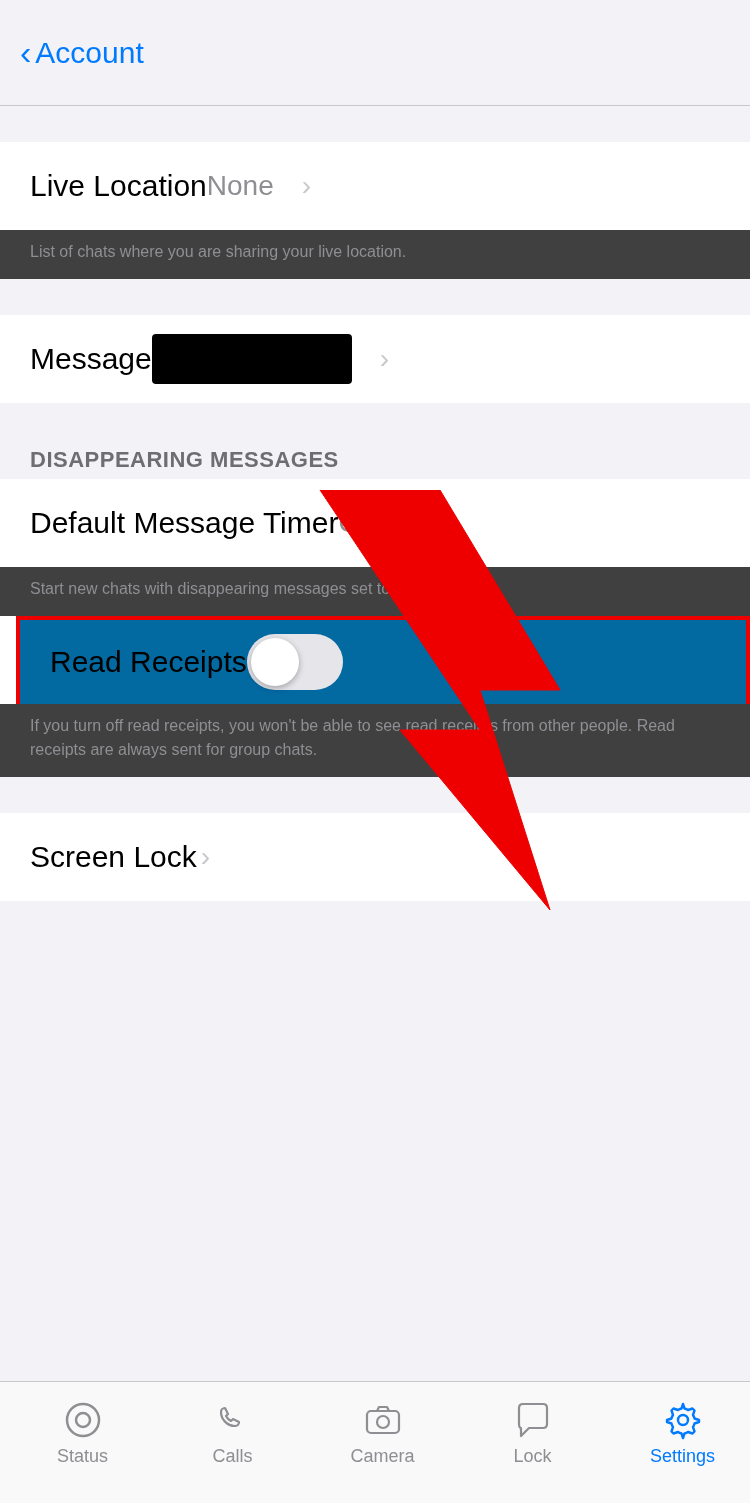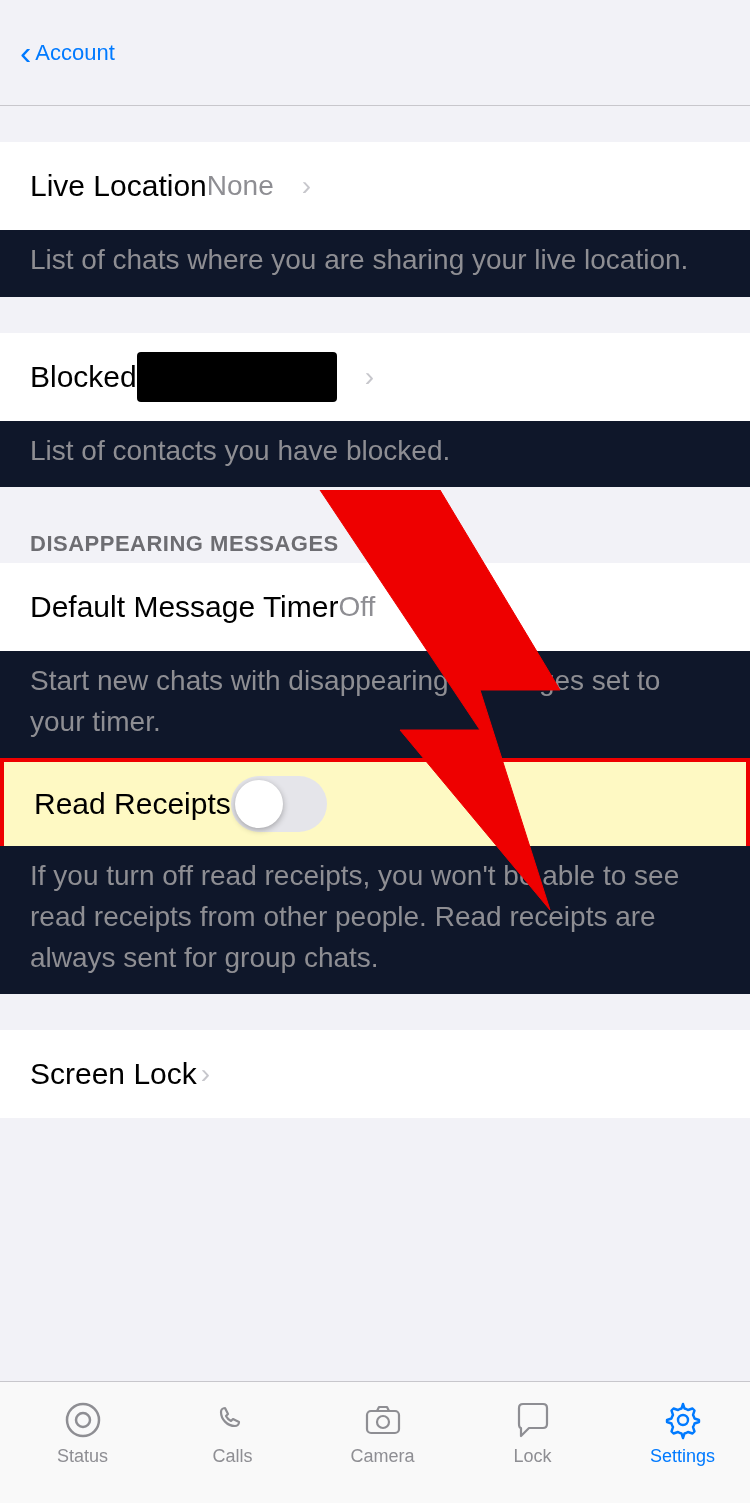--- a/index.html
+++ b/index.html
@@ -34,21 +34,21 @@
       font-size: 30px;
       text-decoration: none;
       cursor: pointer;
     }
     .header-back .chevron {
       font-size: 34px;
       line-height: 1;
       margin-top: -2px;
     }
     .header-back .back-label {
-      font-size: 22px;
+      font-size: 30px;
     }
     .header-title {
       font-size: 34px;
       font-weight: 700;
       color: #000;
     }
     .section-spacer {
       height: 36px;
       background: #f2f2f7;
     }
@@ -90,23 +90,23 @@
       color: #8e8e93;
       font-size: 28px;
     }
     .chevron-right {
       color: #c7c7cc;
       font-size: 28px;
       margin-left: 4px;
     }
 
     .description-row {
-      background: #0f172a;
+      background: #404040;
       padding: 10px 30px 16px;
-      font-size: 28px;
+      font-size: 16px;
       color: #8e8e93;
       line-height: 1.45;
     }
 
     
     .redacted-box {
       display: inline-block;
       background: #000;
       width: 200px;
       height: 50px;
@@ -134,21 +134,22 @@
       box-shadow: 0 2px 6px rgba(0,0,0,0.3);
     }
     .toggle-switch.off .toggle-knob {
       right: auto;
       left: 4px;
     }
 
     
     .read-receipts-row {
       border: 4px solid #e00;
-      background: #fef9c3;
+      background: #0369a1;
+      margin-left: 16px;
     }
 
     
     .arrow-annotation {
       position: absolute;
       top: 490px;
       left: 240px;
       width: 340px;
       height: 420px;
       pointer-events: none;
@@ -218,28 +219,27 @@
         <span class="chevron-right">›</span>
       </div>
     </div>
   </div>
   <div class="description-row">List of chats where you are sharing your live location.</div>
 
   <div class="section-spacer"></div>
 
   <div class="list-group">
     <div class="list-item">
-      <span class="list-item-label">Blocked</span>
+      <span class="list-item-label">Message</span>
       <div class="list-item-right">
         <span class="redacted-box"></span>
         <span class="chevron-right">›</span>
       </div>
     </div>
   </div>
-  <div class="description-row">List of contacts you have blocked.</div>
 
   <div class="section-spacer"></div>
 
   <div class="section-header">DISAPPEARING MESSAGES</div>
 
   <div class="list-group">
     <div class="list-item">
       <span class="list-item-label">Default Message Timer</span>
       <div class="list-item-right">
         <span>Off</span>

